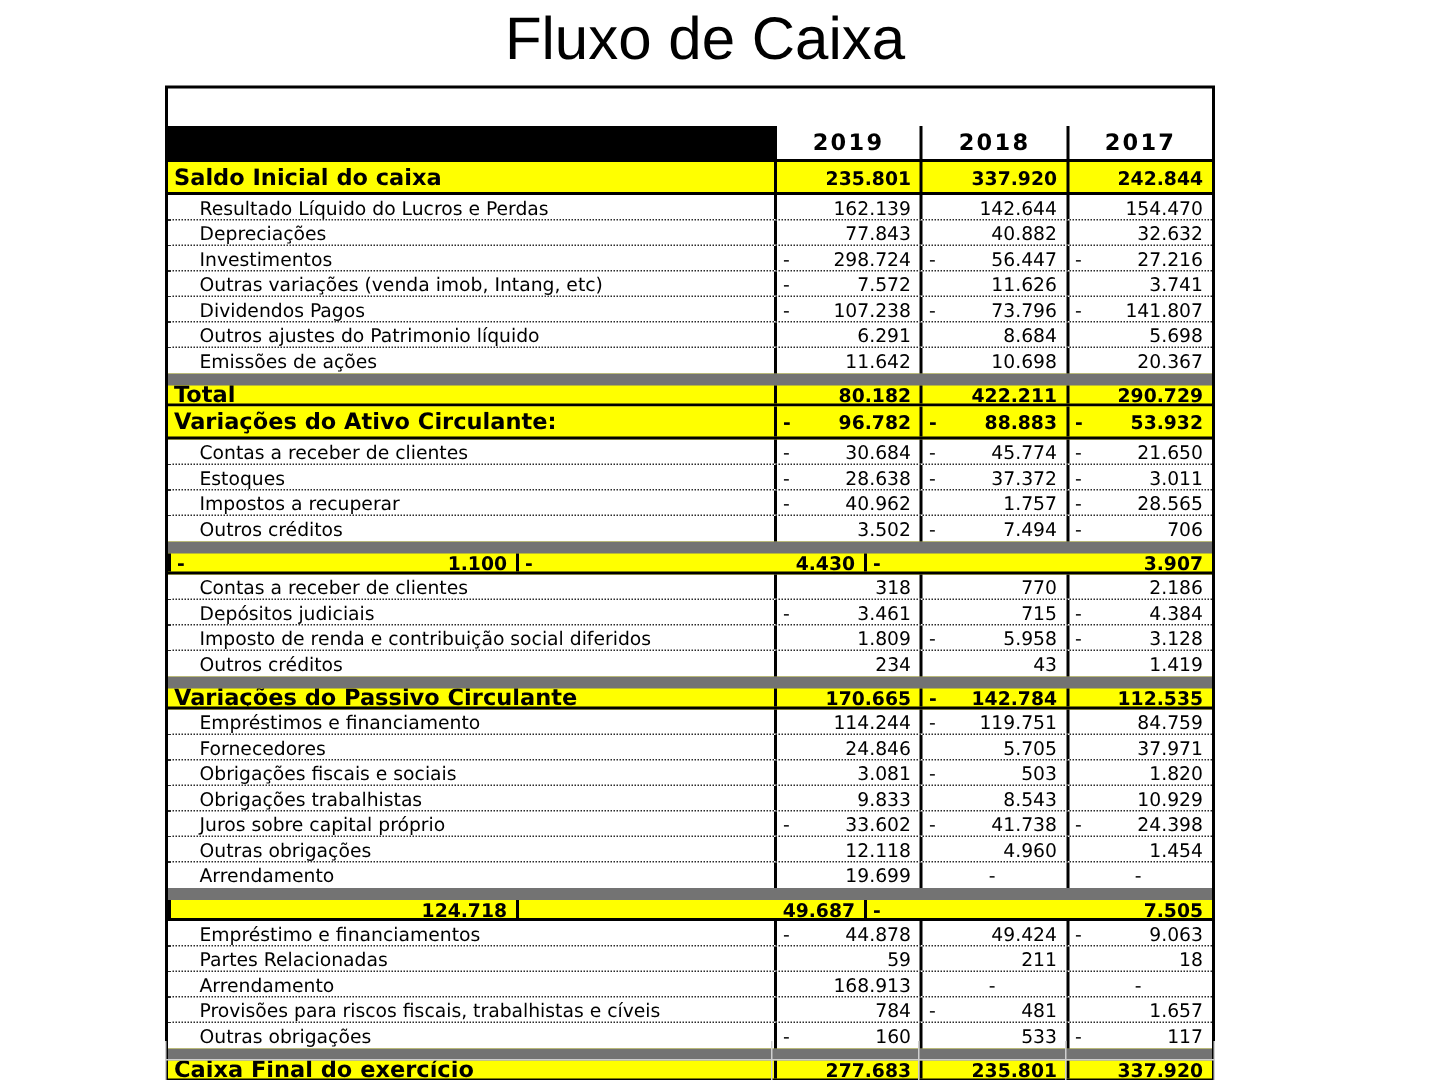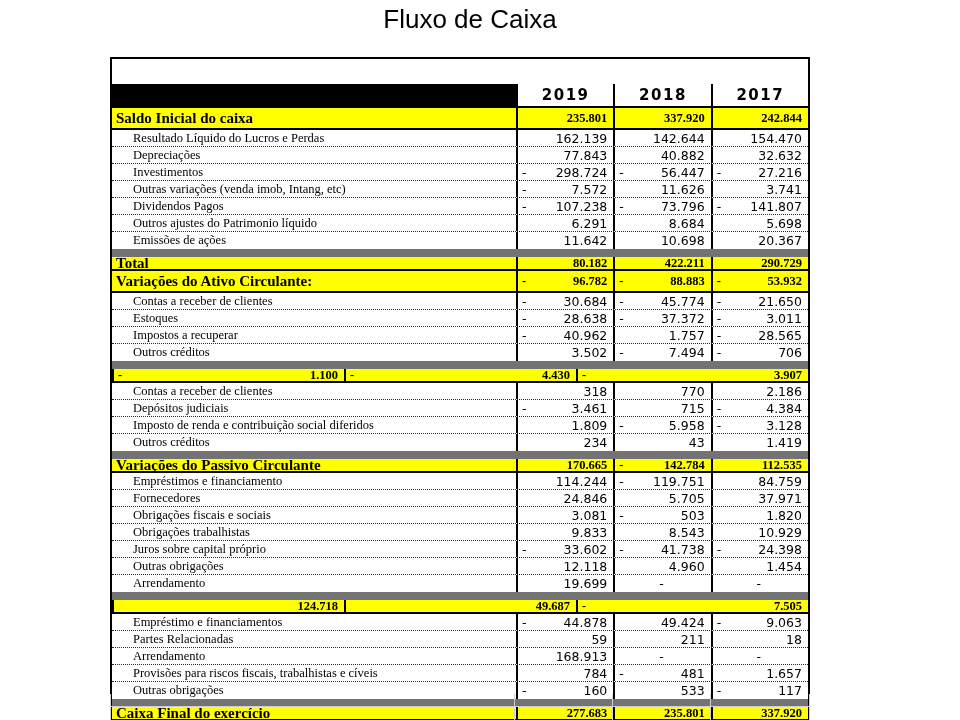--- a/index.html
+++ b/index.html
@@ -2,51 +2,51 @@
 <html><head>
 <meta charset="utf-8">
 <style>
   html,body{margin:0;padding:0;}
   body{
     width:960px;height:720px;background:#ffffff;position:relative;
     font-family:"DejaVu Sans", sans-serif;color:#000;overflow:hidden;
   }
   .slide-title{
     position:absolute;top:4px;left:0;width:940px;text-align:center;
-    font-family:"Liberation Sans", sans-serif;font-size:26px;font-weight:500;
+    font-family:"Liberation Sans", sans-serif;font-size:40px;font-weight:500;
     letter-spacing:0px;color:#000;
   }
   .cash-table{
     position:absolute;left:110px;top:57px;width:700px;
     border:2px solid #000;box-sizing:border-box;background:#fff;
   }
   .trow{display:flex;box-sizing:border-box;align-items:stretch;}
   .trow.header{height:24px;border-bottom:2px solid #000;margin-top:25px;}
   .trow.section{height:22px;background:#FFFF00;}
   .trow.section.bt{border-top:8px solid #737373;}
   .trow.section{border-bottom:2px solid #000;}
   .trow.item{height:17px;}
   .trow.item.dotted{border-bottom:1px dotted #2b2b2b;}
   .lcell{
     flex:0 0 404px;box-sizing:border-box;padding-left:4px;display:flex;align-items:center;
-    overflow:hidden;white-space:nowrap;font-family:Liberation Serif, serif;
+    overflow:hidden;white-space:nowrap;
   }
   .vcell{
     flex:1 1 0;box-sizing:border-box;border-left:2px solid #000;
     display:flex;align-items:center;justify-content:flex-end;
     padding:0 6px 0 3px;font-size:12.5px;position:relative;white-space:nowrap;
   }
   .vcell .minus{position:absolute;left:4px;}
   .vcell.dash{justify-content:center;padding-right:6px;}
   .header .lcell{background:#000;}
   .header .vcell{
     justify-content:center;font-size:15px;font-weight:bold;letter-spacing:1.5px;padding:0;
   }
   .section .lcell{font-size:15px;font-weight:bold;}
-  .section .vcell{font-weight:bold;font-size:12.5px;font-family:Liberation Serif, serif;}
+  .section .vcell{font-weight:bold;font-size:12.5px;}
   .item .lcell{font-size:12.5px;padding-left:21px;}
   .ghost-line{position:absolute;background:#cfcfcf;}
 </style>
 </head>
 <body>
 
 <div class="slide-title">Fluxo de Caixa</div>
 
 <div class="cash-table">
     <div class="trow header">

